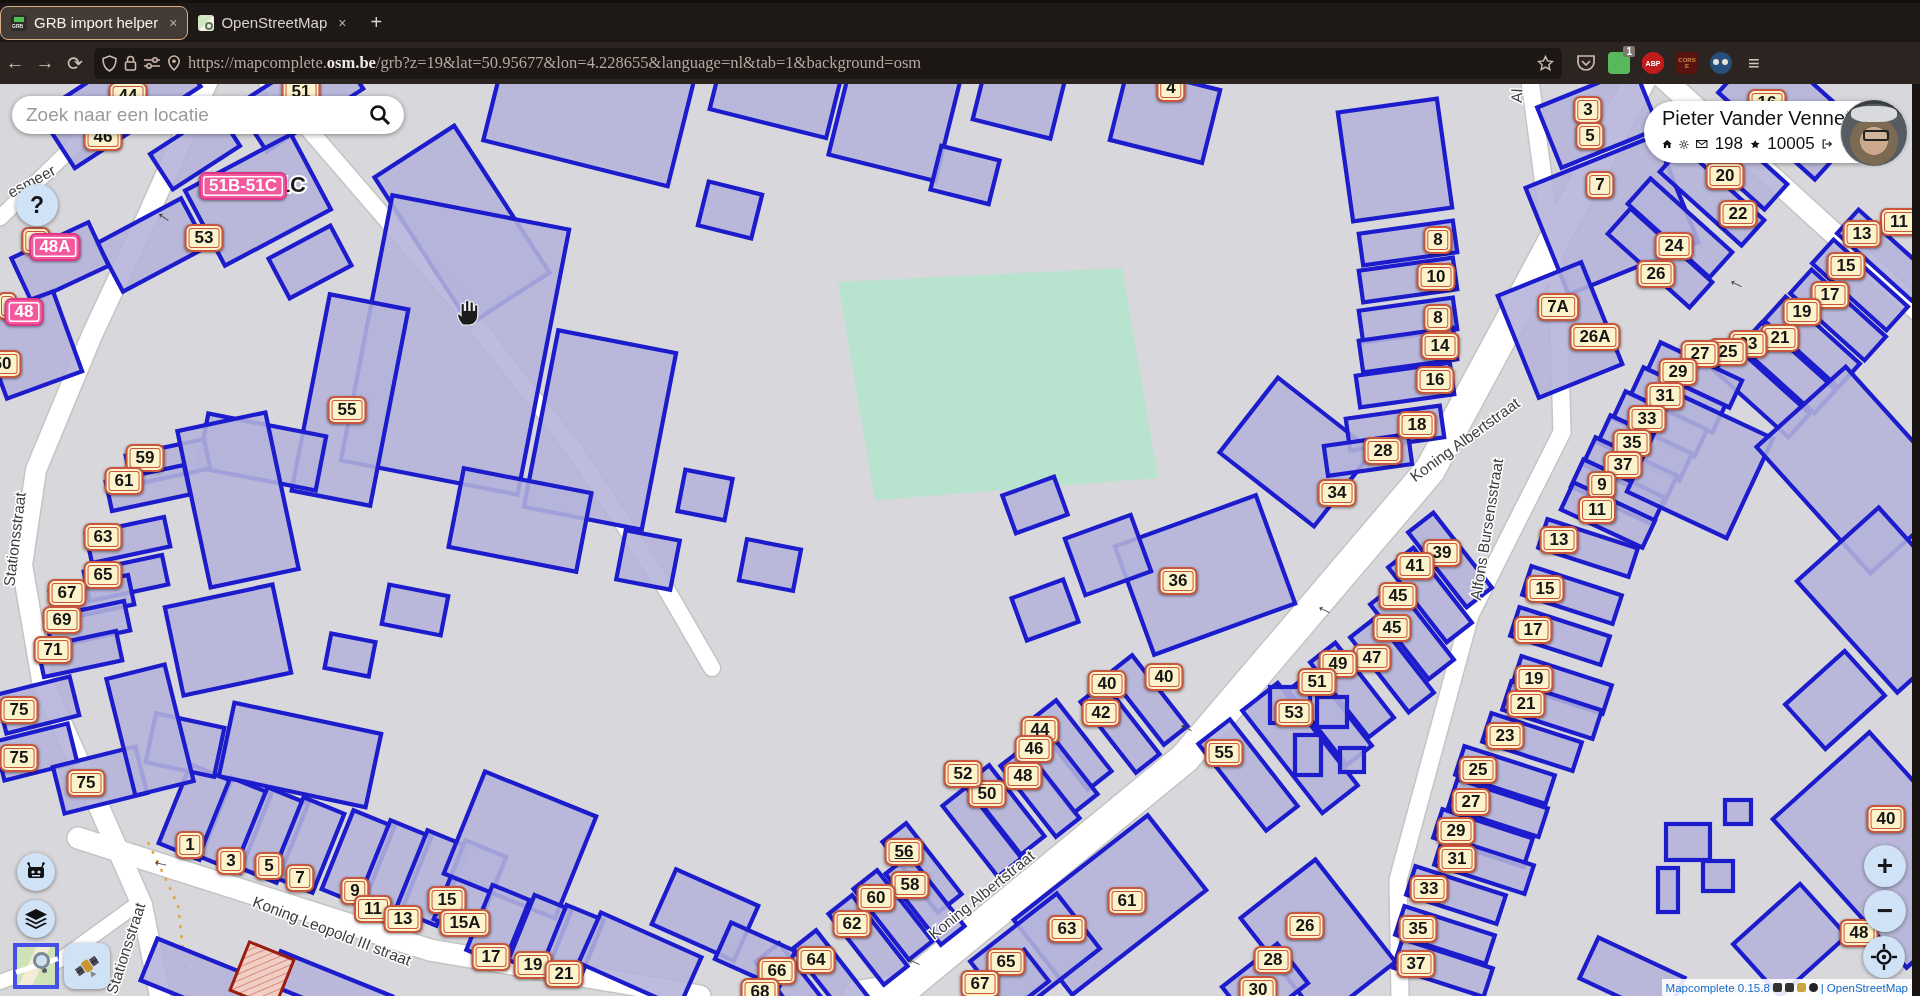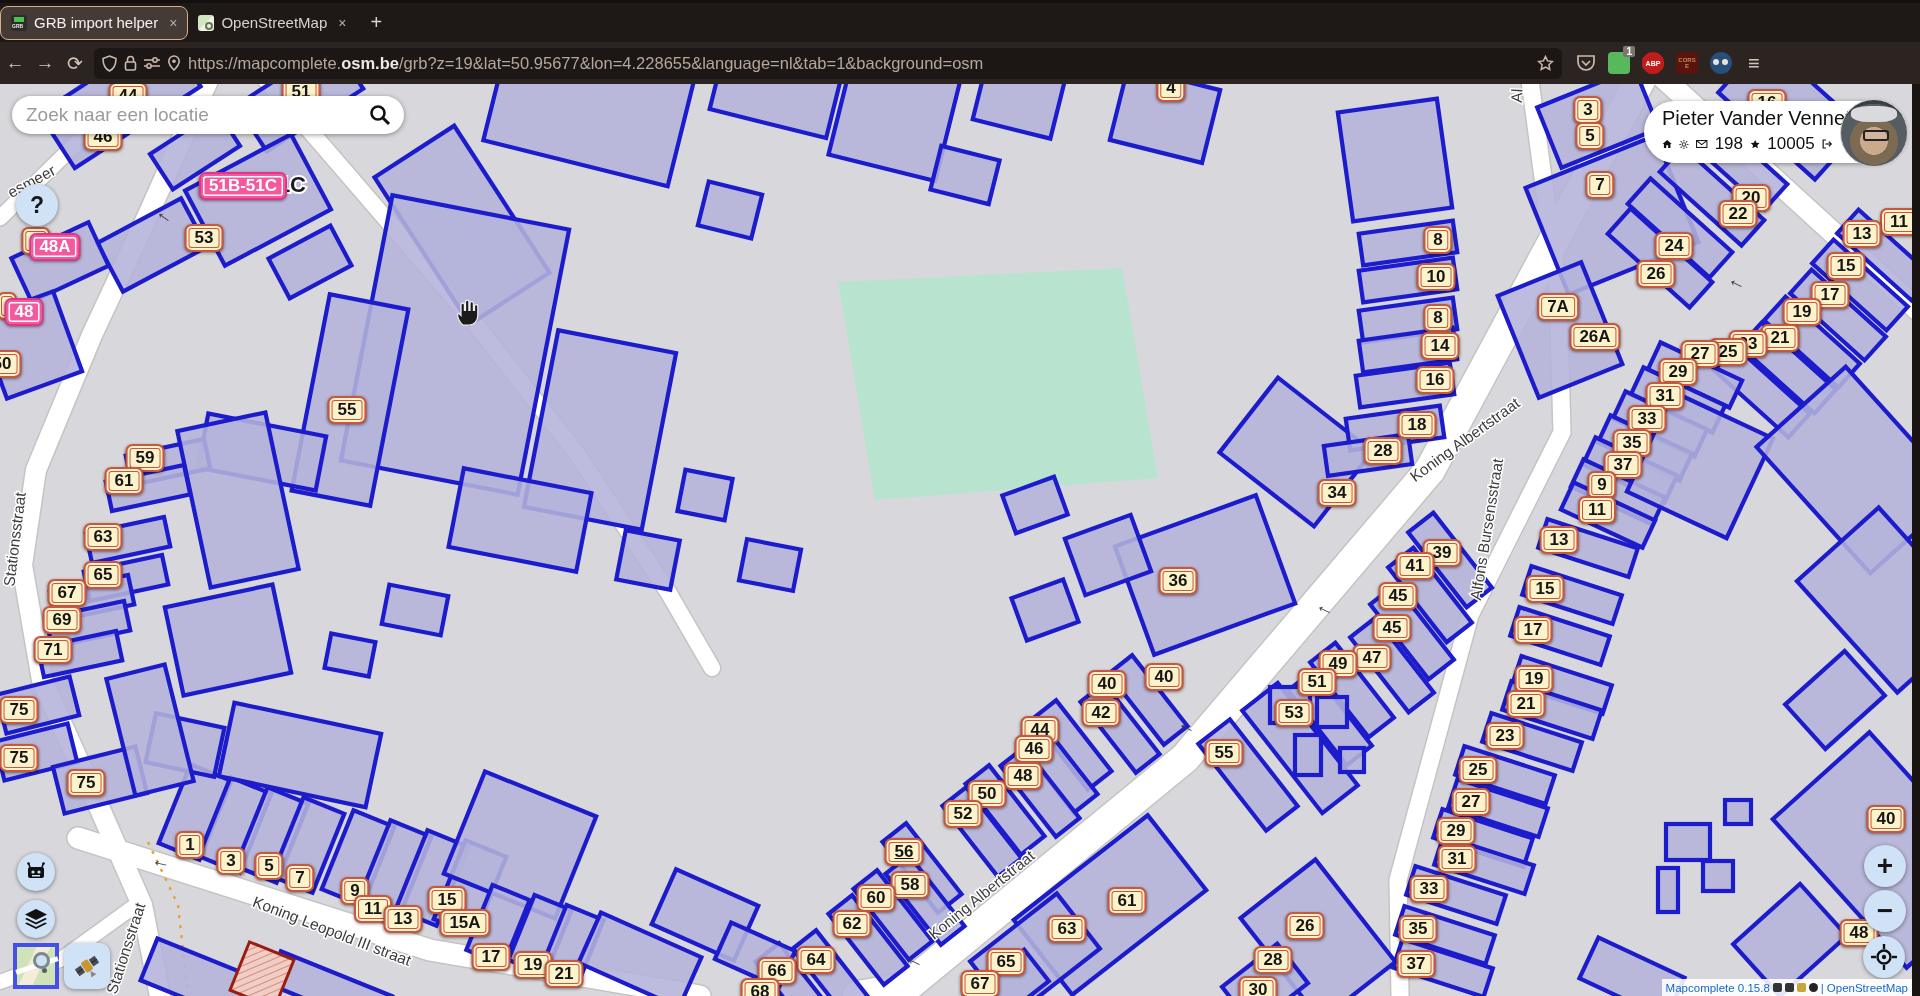--- a/index.html
+++ b/index.html
@@ -17,21 +17,21 @@
   .fav.grb:after{content:"GRB";position:absolute;left:1px;top:8px;font-size:5px;color:#eee;font-weight:bold;}
   .fav.osm{background:linear-gradient(135deg,#cfe6c0 0 50%,#f3efe2 50% 100%);}
   .fav.osm:after{content:"";position:absolute;right:1px;bottom:1px;width:8px;height:8px;
     border:2px solid #5c7a52;border-radius:50%;box-sizing:border-box;}
   .tabclose{color:#b8b0aa;font-size:14px;margin-left:4px;}
   .newtab{color:#d9d2cc;font-size:20px;margin-left:14px;}
   .toolbar{position:absolute;left:0;top:42px;width:1920px;height:42px;background:#2b2421;
     display:flex;align-items:center;color:#d3c4ba;}
   .navic{font-size:19px;width:30px;text-align:center;flex:0 0 auto;}
   .urlfield{display:flex;align-items:center;height:31px;background:#1c1614;border-radius:6px;
-    margin-left:4px;width:1468px;padding:0 8px;gap:7px;box-sizing:border-box;}
+    margin-left:4px;width:1468px;padding:0 8px;gap:7px;box-sizing:border-box;font-family:Liberation Serif, serif;}
   .uic{flex:0 0 auto;display:flex;align-items:center;}
   .urltext{font-size:16.5px;color:#b5a79e;white-space:nowrap;overflow:hidden;flex:1;}
   .urltext .dom{color:#efe9e4;font-weight:bold;}
   .star{margin-left:auto;flex:0 0 auto;}
   .extrow{display:flex;align-items:center;gap:12px;margin-left:14px;}
   .ext{width:22px;height:22px;border-radius:4px;position:relative;display:flex;
     align-items:center;justify-content:center;font-weight:bold;}
   .ext.green{background:#58b85c;}
   .ext.green .bdg{position:absolute;top:-6px;right:-5px;background:#7d766f;color:#fff;
     font-size:10px;padding:0 3px;border-radius:2px;font-weight:bold;}
@@ -377,21 +377,21 @@
         <div class="badge" style="left: 19px; top: 626px;">75</div>
         <div class="badge" style="left: 19px; top: 674px;">75</div>
         <div class="badge" style="left: 86px; top: 699px;">75</div>
         <div class="badge" style="left: 1438px; top: 156px;">8</div>
         <div class="badge" style="left: 1436px; top: 193px;">10</div>
         <div class="badge" style="left: 1438px; top: 234px;">8</div>
         <div class="badge" style="left: 1440px; top: 262px;">14</div>
         <div class="badge" style="left: 1435px; top: 296px;">16</div>
         <div class="badge" style="left: 1417px; top: 341px;">18</div>
         <div class="badge" style="left: 1383px; top: 367px;">28</div>
-        <div class="badge" style="left: 1725px; top: 114px; margin-left: 26px;">20</div>
+        <div class="badge" style="left: 1725px; top: 92px;">20</div>
         <div class="badge" style="left: 1716px; top: 130px; margin-left: 22px;">22</div>
         <div class="badge" style="left: 1674px; top: 162px;">24</div>
         <div class="badge" style="left: 1656px; top: 190px;">26</div>
         <div class="badge" style="left: 1558px; top: 223px;">7A</div>
         <div class="badge" style="left: 1595px; top: 253px;">26A</div>
         <div class="badge" style="left: 1899px; top: 138px;">11</div>
         <div class="badge" style="left: 1862px; top: 150px;">13</div>
         <div class="badge" style="left: 1846px; top: 182px;">15</div>
         <div class="badge" style="left: 1830px; top: 211px;">17</div>
         <div class="badge" style="left: 1802px; top: 228px;">19</div>
@@ -430,21 +430,21 @@
         <div class="badge" style="left: 1317px; top: 598px;">51</div>
         <div class="badge" style="left: 1294px; top: 629px;">53</div>
         <div class="badge" style="left: 1224px; top: 669px;">55</div>
         <div class="badge" style="left: 1164px; top: 593px;">40</div>
         <div class="badge" style="left: 1107px; top: 600px;">40</div>
         <div class="badge" style="left: 1101px; top: 629px;">42</div>
         <div class="badge" style="left: 1040px; top: 646px;">44</div>
         <div class="badge" style="left: 1034px; top: 665px;">46</div>
         <div class="badge" style="left: 1023px; top: 692px;">48</div>
         <div class="badge" style="left: 987px; top: 710px;">50</div>
-        <div class="badge" style="left: 963px; top: 730px;">52</div>
+        <div class="badge" style="left: 963px; top: 690px;">52</div>
         <div class="badge" style="left: 904px; top: 768px; text-decoration: underline;">56</div>
         <div class="badge" style="left: 910px; top: 801px;">58</div>
         <div class="badge" style="left: 876px; top: 814px;">60</div>
         <div class="badge" style="left: 852px; top: 840px;">62</div>
         <div class="badge" style="left: 816px; top: 876px;">64</div>
         <div class="badge" style="left: 777px; top: 887px;">66</div>
         <div class="badge" style="left: 760px; top: 908px;">68</div>
         <div class="badge" style="left: 1127px; top: 817px;">61</div>
         <div class="badge" style="left: 1067px; top: 845px;">63</div>
         <div class="badge" style="left: 1006px; top: 878px;">65</div>

